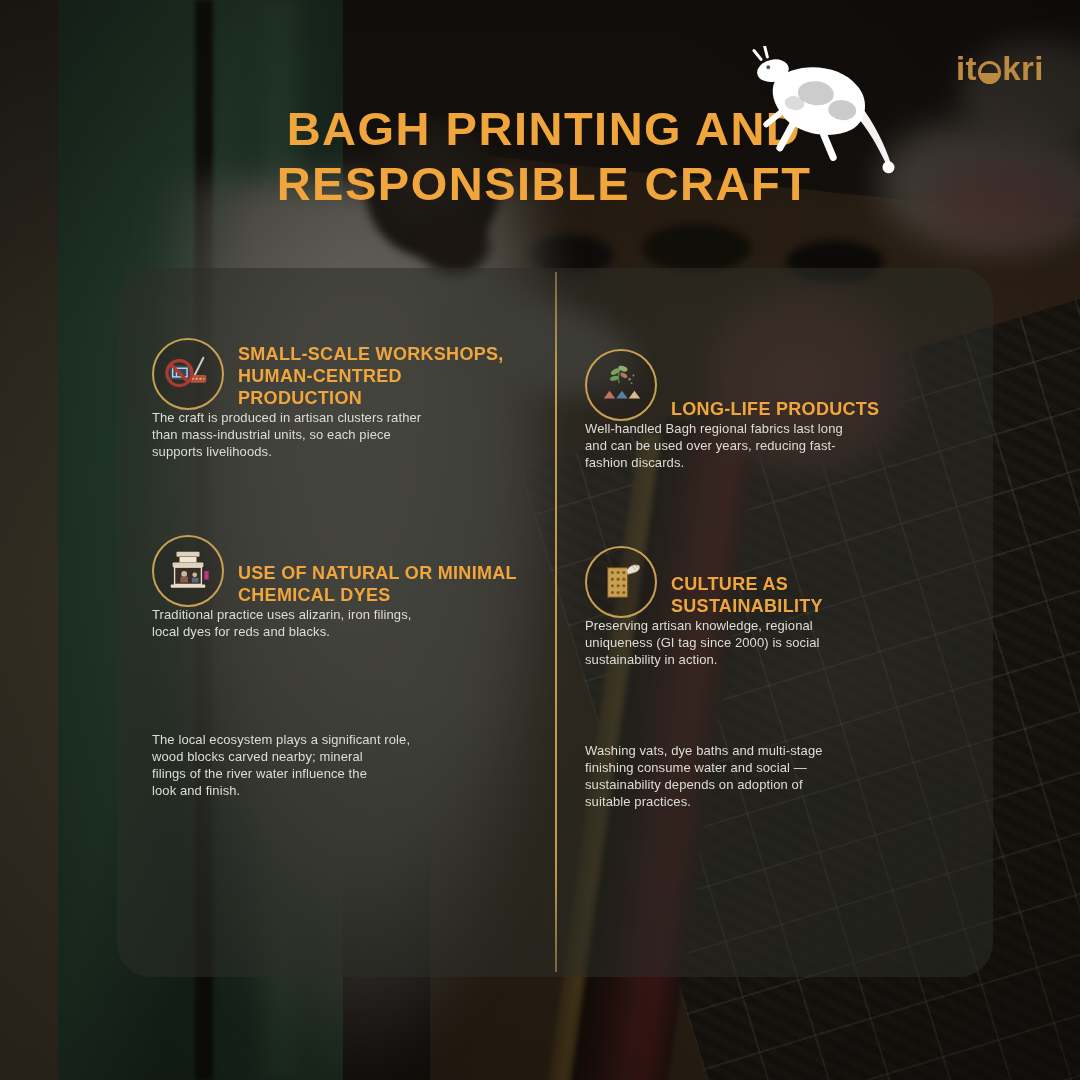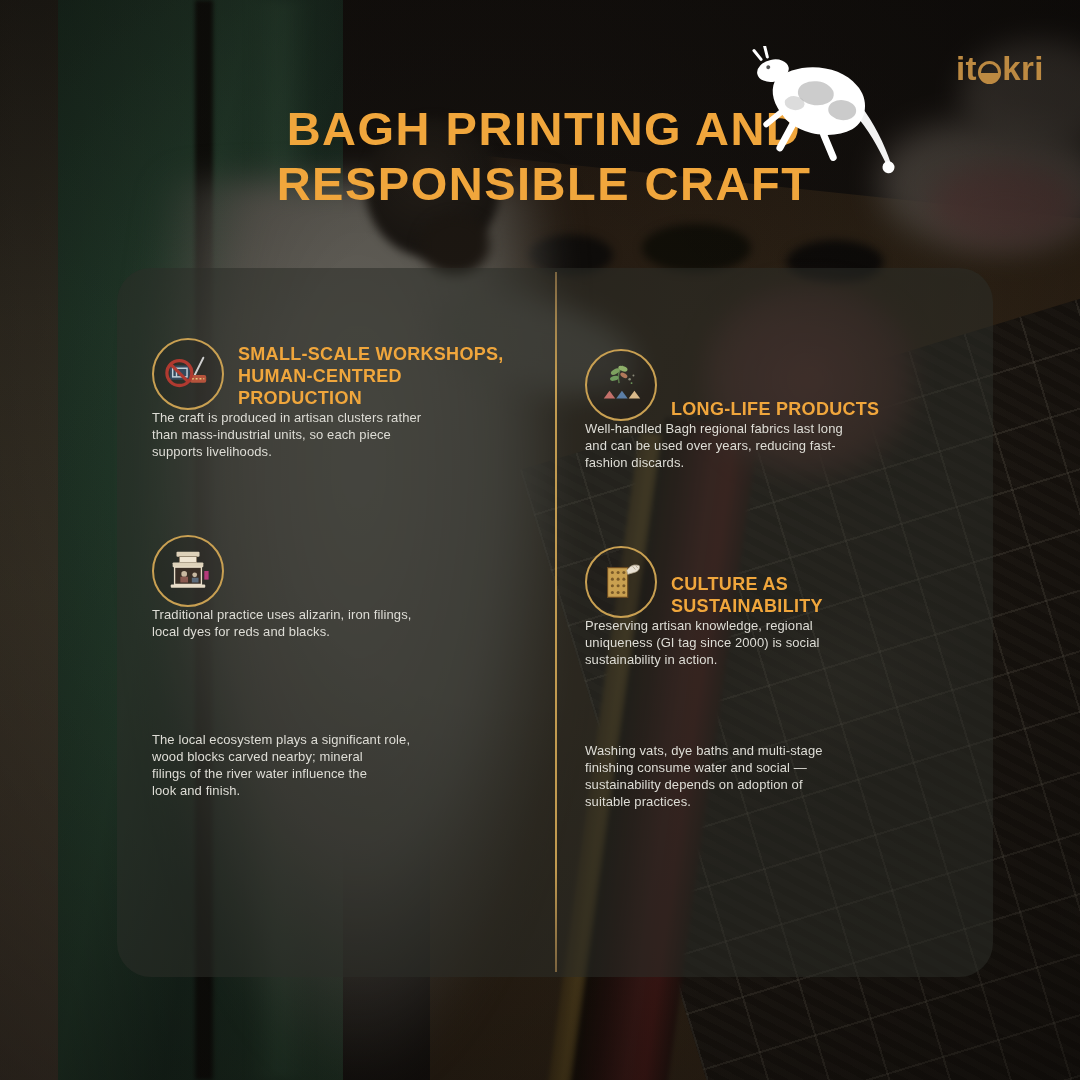--- a/index.html
+++ b/index.html
@@ -199,20 +199,22 @@
             <rect x="10" y="20" width="28" height="18" fill="#3a2f26"></rect>
             <rect x="10" y="20" width="28" height="18" fill="none" stroke="#e8ddc8" stroke-width="1.4"></rect>
             <circle cx="20" cy="27" r="3" fill="#c9b9a0"></circle>
             <rect x="16" y="30" width="8" height="6" fill="#8a5a50"></rect>
             <circle cx="31" cy="28" r="2.5" fill="#c9b9a0"></circle>
             <rect x="28" y="31" width="7" height="5" fill="#5b6a7a"></rect>
             <rect x="6" y="38" width="36" height="3.5" rx="1" fill="#e8ddc8"></rect>
             <rect x="41" y="24" width="4.5" height="9" fill="#b53a7a"></rect>
           </svg>
         </div>
+        <div class="item-title">USE OF NATURAL OR MINIMAL
+CHEMICAL DYES</div>
       </div>
       <div class="item-body">Traditional practice uses alizarin, iron filings,
 local dyes for reds and blacks.</div>
     </div>
 
     <div class="cell c2 r2">
       <div class="head">
         <div class="icon-circle">
           <svg viewBox="0 0 48 48">
             <rect x="10" y="9" width="21" height="31" fill="#c9a050" stroke="#6b4a20" stroke-width="1.2"></rect>

